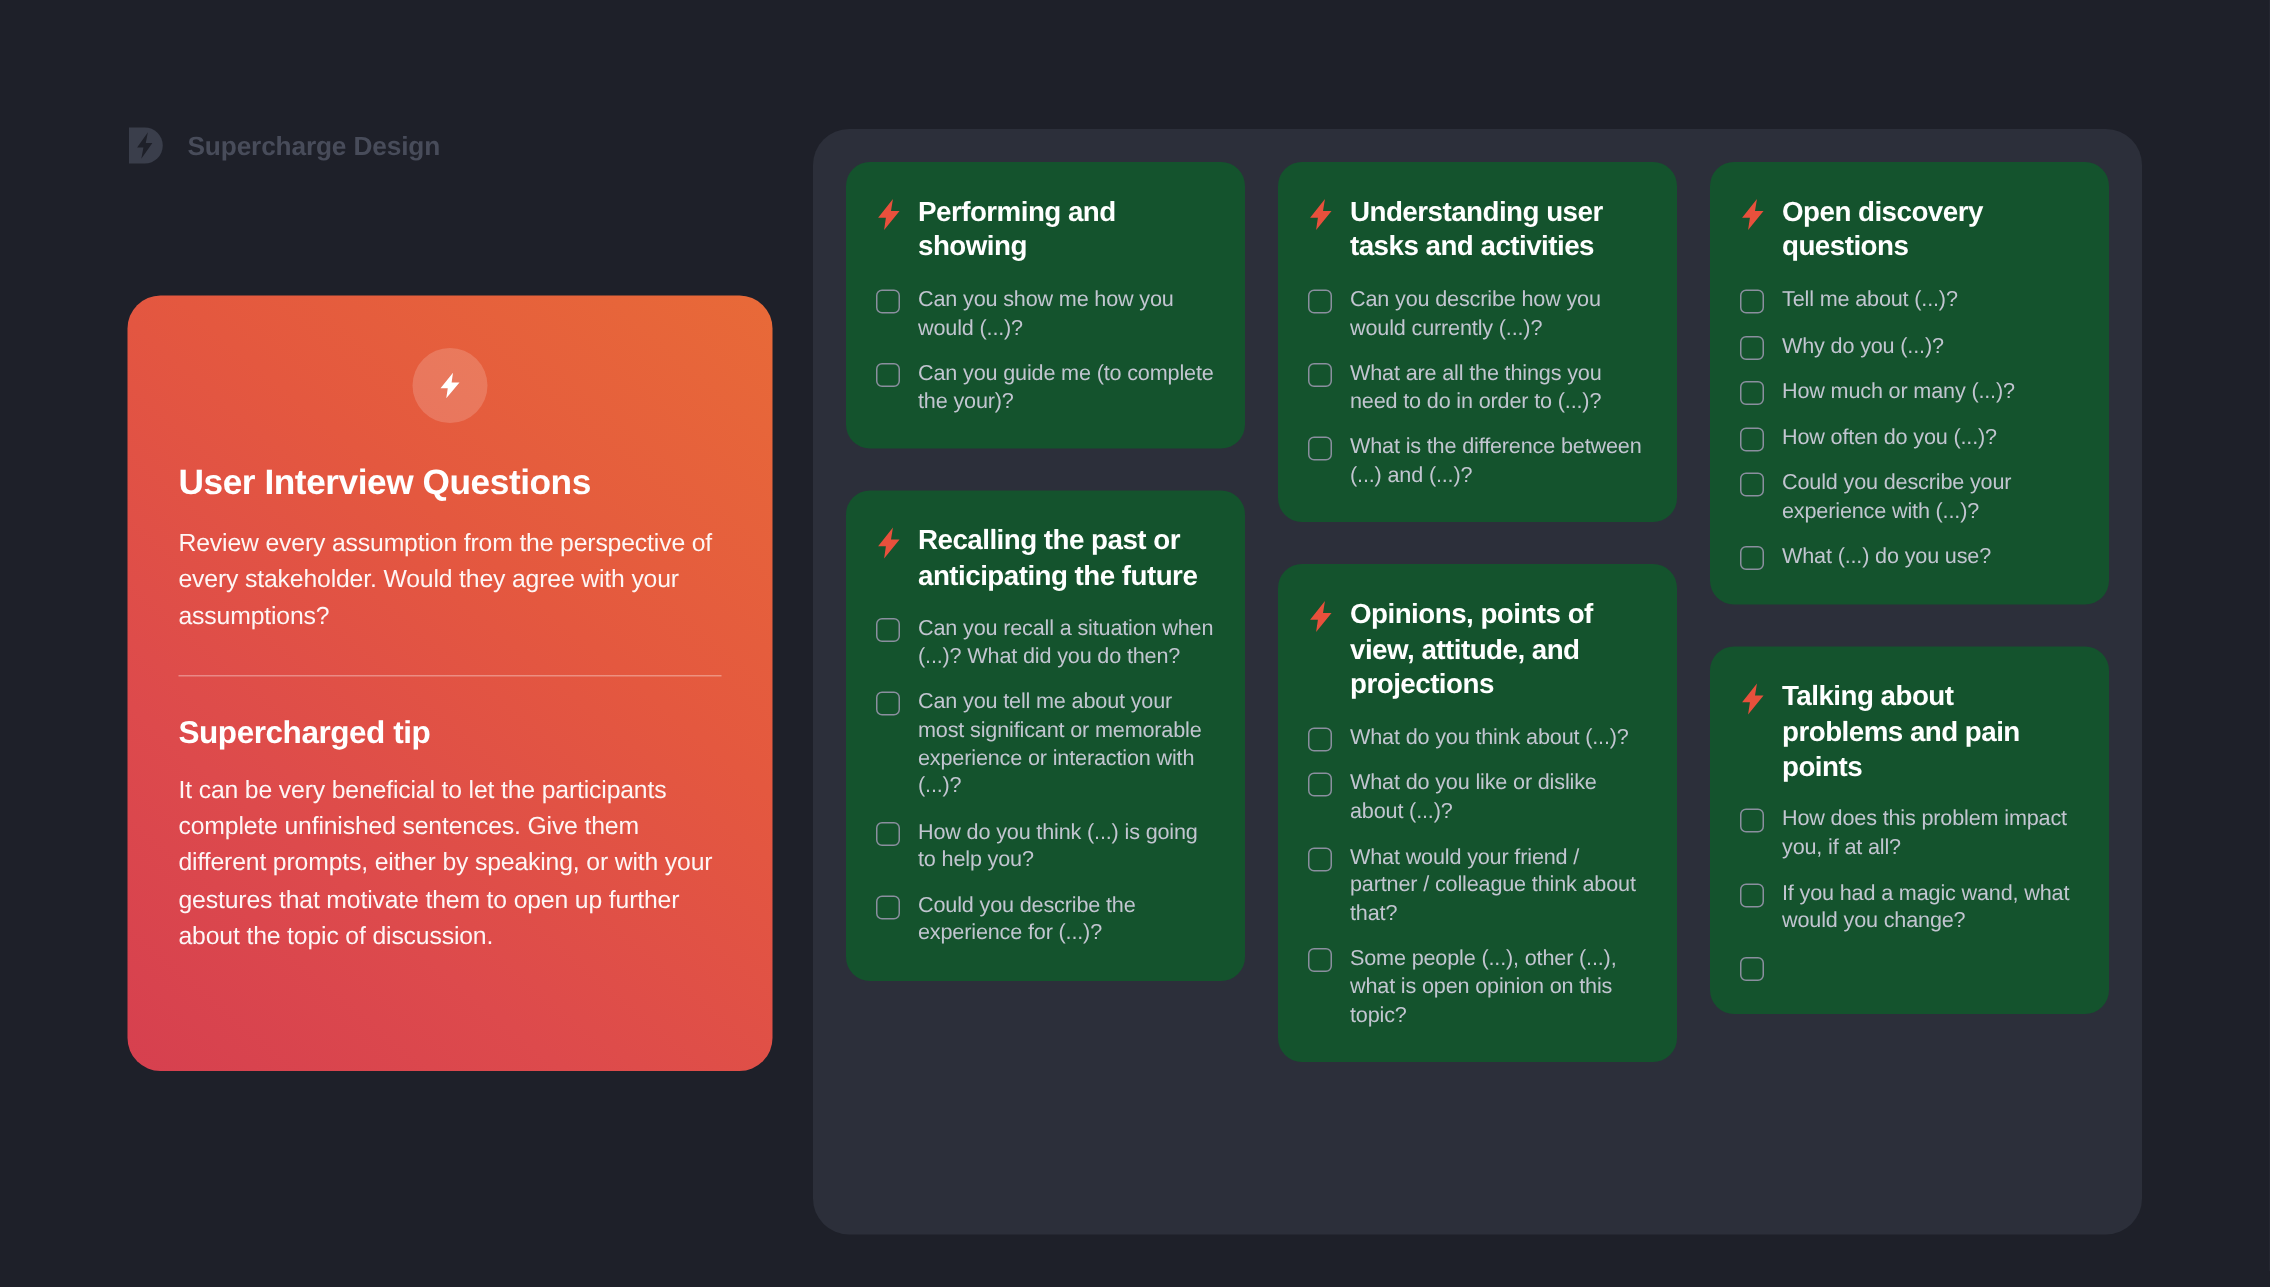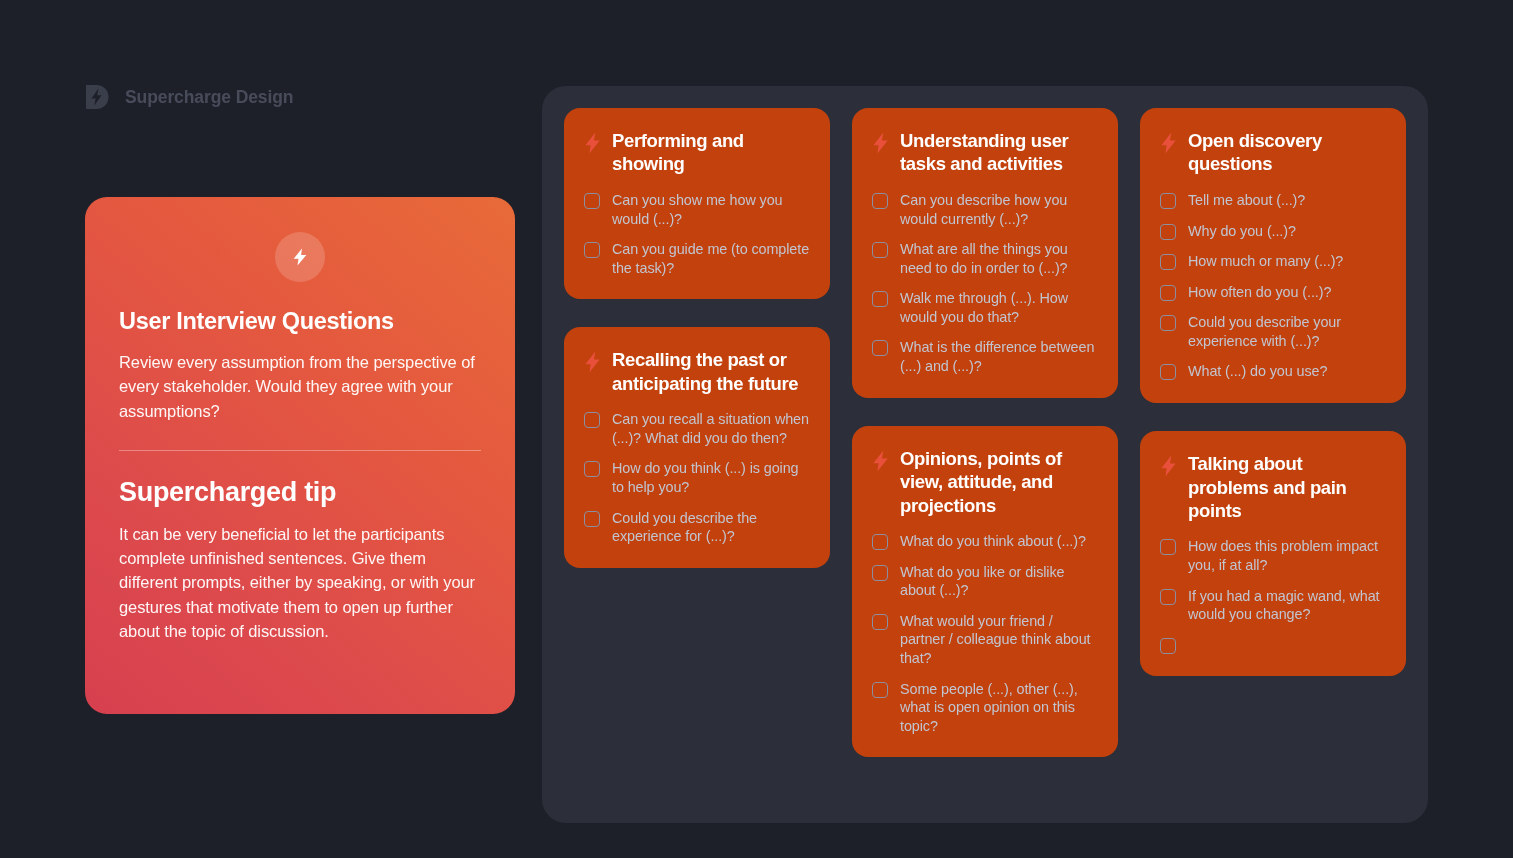--- a/index.html
+++ b/index.html
@@ -90,21 +90,21 @@
     letter-spacing: -0.1px;
   }
   #hero-divider {
     margin: 27px 0 0 0;
     height: 1px;
     background: rgba(255,255,255,0.34);
     width: 362px;
   }
   #hero-tip-title {
     margin-top: 26px;
-    font-size: 27px;
+    font-size: 21px;
     font-weight: bold;
     color: #ffffff;
     letter-spacing: -0.3px;
   }
   #hero-tip-body {
     margin-top: 14px;
     font-size: 16.5px;
     line-height: 1.47;
     color: rgba(255,255,255,0.95);
     letter-spacing: -0.1px;
@@ -125,21 +125,21 @@
     align-items: flex-start;
   }
   .column {
     display: flex;
     flex-direction: column;
     gap: 28px;
     width: 266px;
   }
 
   .qcard {
-    background: #c2410c;
+    background: #14532d;
     border-radius: 16px;
     padding: 21px 20px 22px 20px;
   }
   .qcard-head {
     display: flex;
     align-items: flex-start;
     gap: 11px;
     margin-bottom: 15px;
   }
   .bolt {
@@ -230,37 +230,41 @@
             </span>
             <div class="qcard-title">Performing and showing</div>
           </div>
           <ul class="qlist">
             <li class="qitem">
               <span class="checkbox"></span>
               <span class="qtext">Can you show me how you would (...)?</span>
             </li>
             <li class="qitem">
               <span class="checkbox"></span>
-              <span class="qtext">Can you guide me (to complete the task)?</span>
+              <span class="qtext">Can you guide me (to complete the your)?</span>
             </li>
           </ul>
         </div>
         <div class="qcard">
           <div class="qcard-head">
             <span class="bolt">
               <svg viewBox="0 0 17 22" aria-hidden="true">
                 <path d="M11.3 0.6 L1.4 13.2 L6.6 13.2 L5.4 21.4 L15.7 8.6 L10.0 8.6 Z" fill="#e8503c"></path>
               </svg>
             </span>
             <div class="qcard-title">Recalling the past or anticipating the future</div>
           </div>
           <ul class="qlist">
             <li class="qitem">
               <span class="checkbox"></span>
               <span class="qtext">Can you recall a situation when (...)? What did you do then?</span>
+            </li>
+            <li class="qitem">
+              <span class="checkbox"></span>
+              <span class="qtext">Can you tell me about your most significant or memorable experience or interaction with (...)?</span>
             </li>
             <li class="qitem">
               <span class="checkbox"></span>
               <span class="qtext">How do you think (...) is going to help you?</span>
             </li>
             <li class="qitem">
               <span class="checkbox"></span>
               <span class="qtext">Could you describe the experience for (...)?</span>
             </li>
           </ul>
@@ -280,24 +284,20 @@
             <li class="qitem">
               <span class="checkbox"></span>
               <span class="qtext">Can you describe how you would currently (...)?</span>
             </li>
             <li class="qitem">
               <span class="checkbox"></span>
               <span class="qtext">What are all the things you need to do in order to (...)?</span>
             </li>
             <li class="qitem">
               <span class="checkbox"></span>
-              <span class="qtext">Walk me through (...). How would you do that?</span>
-            </li>
-            <li class="qitem">
-              <span class="checkbox"></span>
               <span class="qtext">What is the difference between (...) and (...)?</span>
             </li>
           </ul>
         </div>
         <div class="qcard">
           <div class="qcard-head">
             <span class="bolt">
               <svg viewBox="0 0 17 22" aria-hidden="true">
                 <path d="M11.3 0.6 L1.4 13.2 L6.6 13.2 L5.4 21.4 L15.7 8.6 L10.0 8.6 Z" fill="#e8503c"></path>
               </svg>

